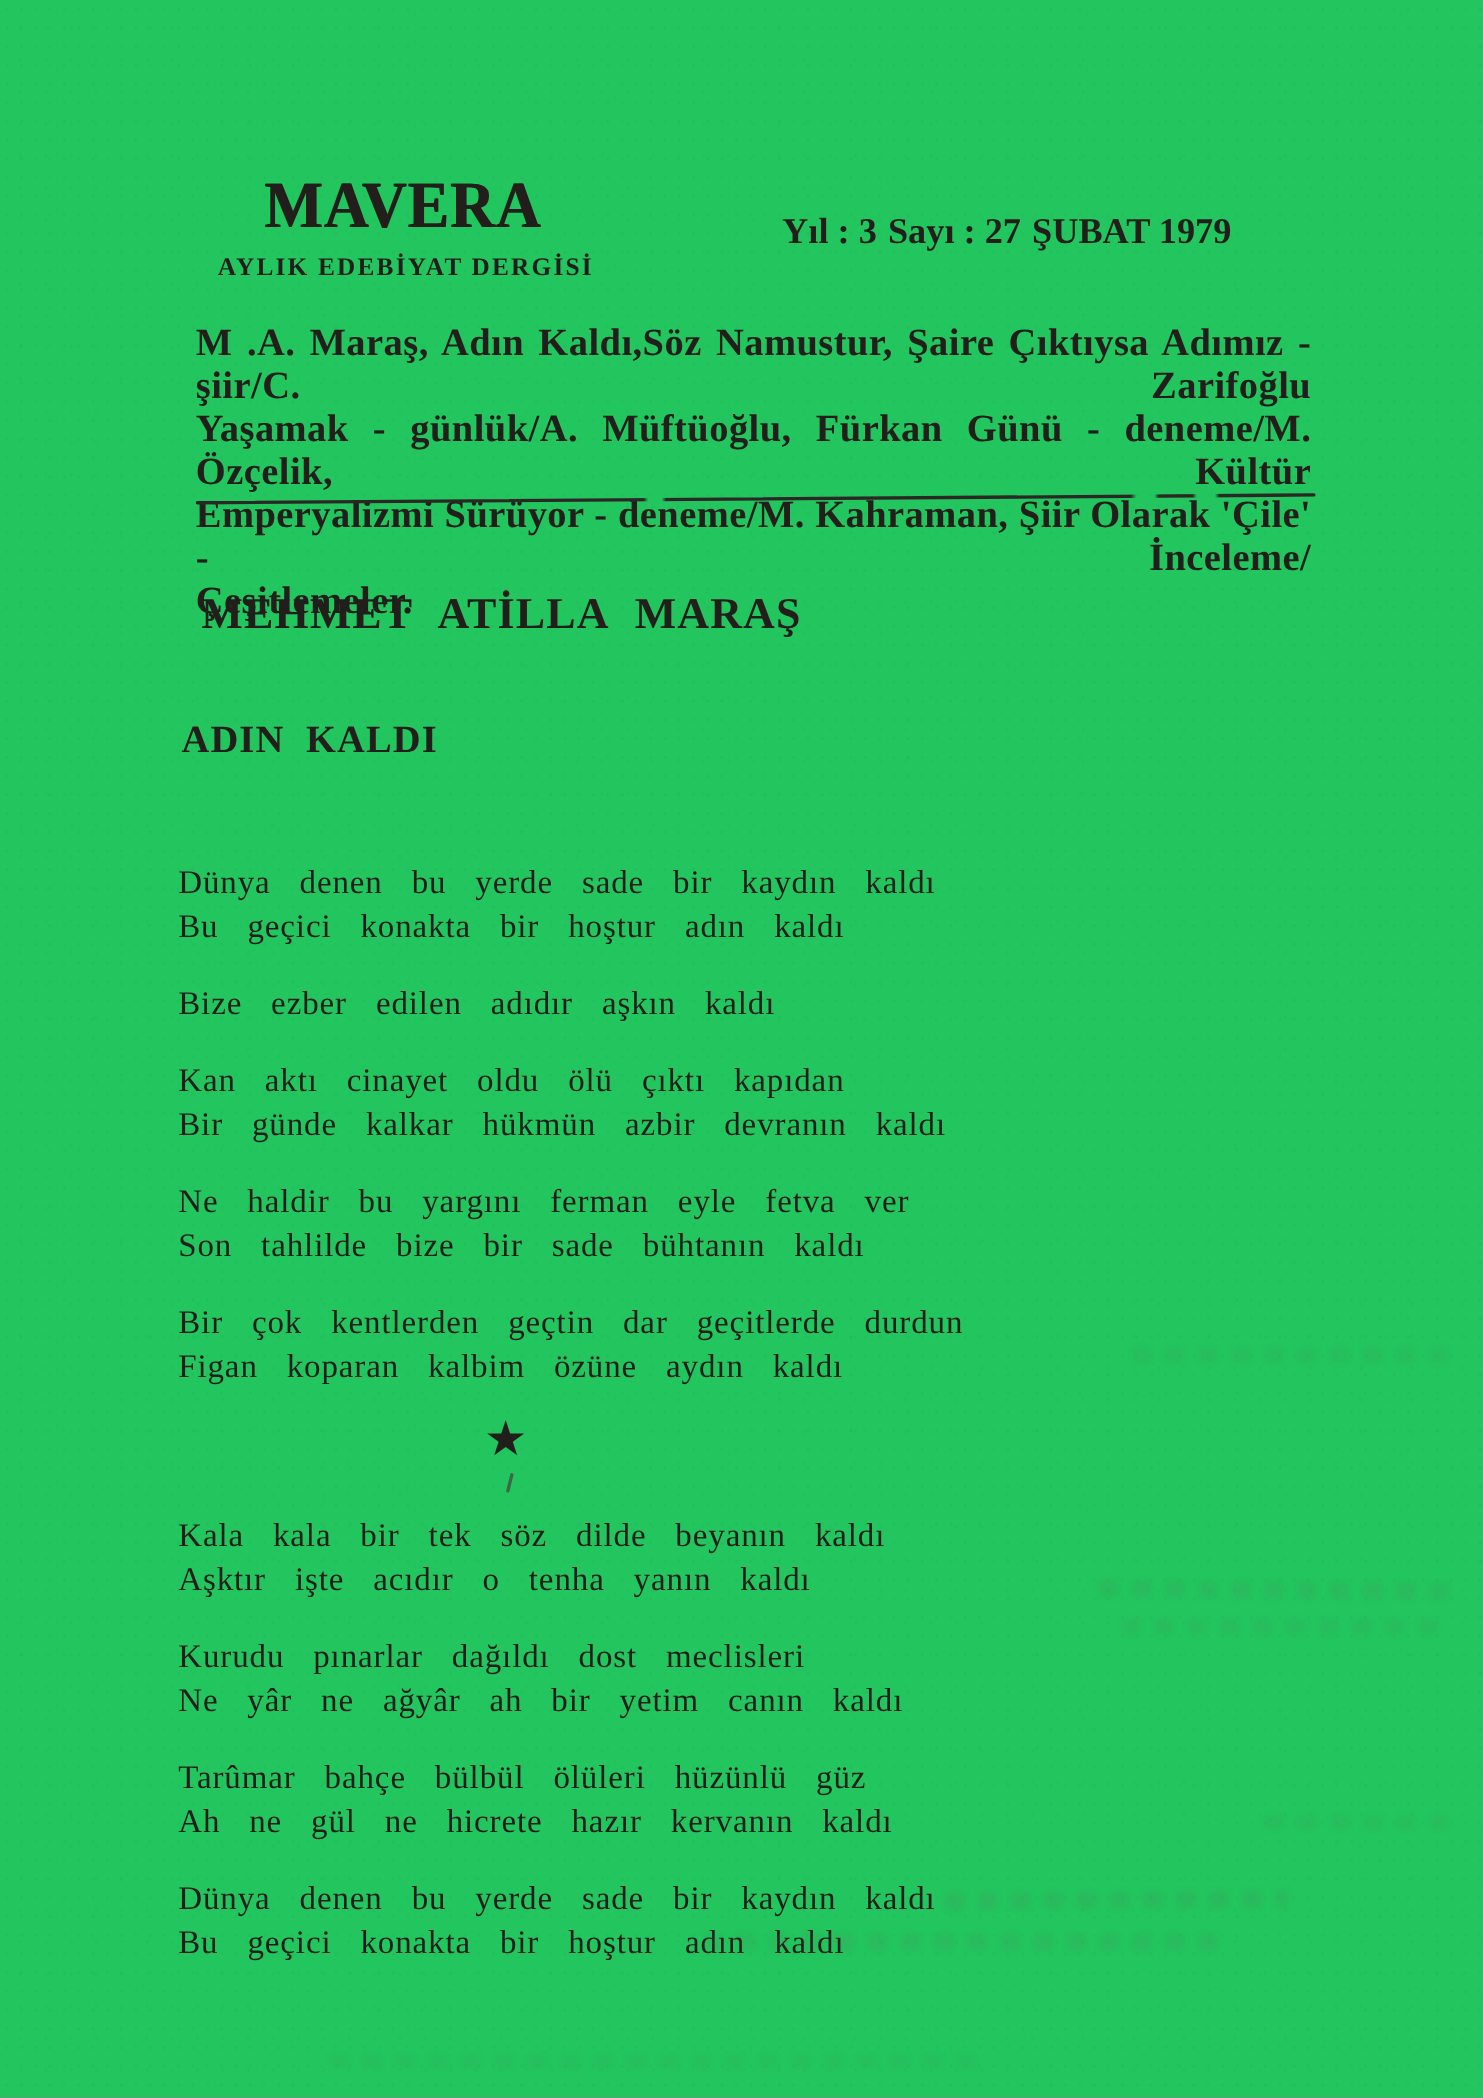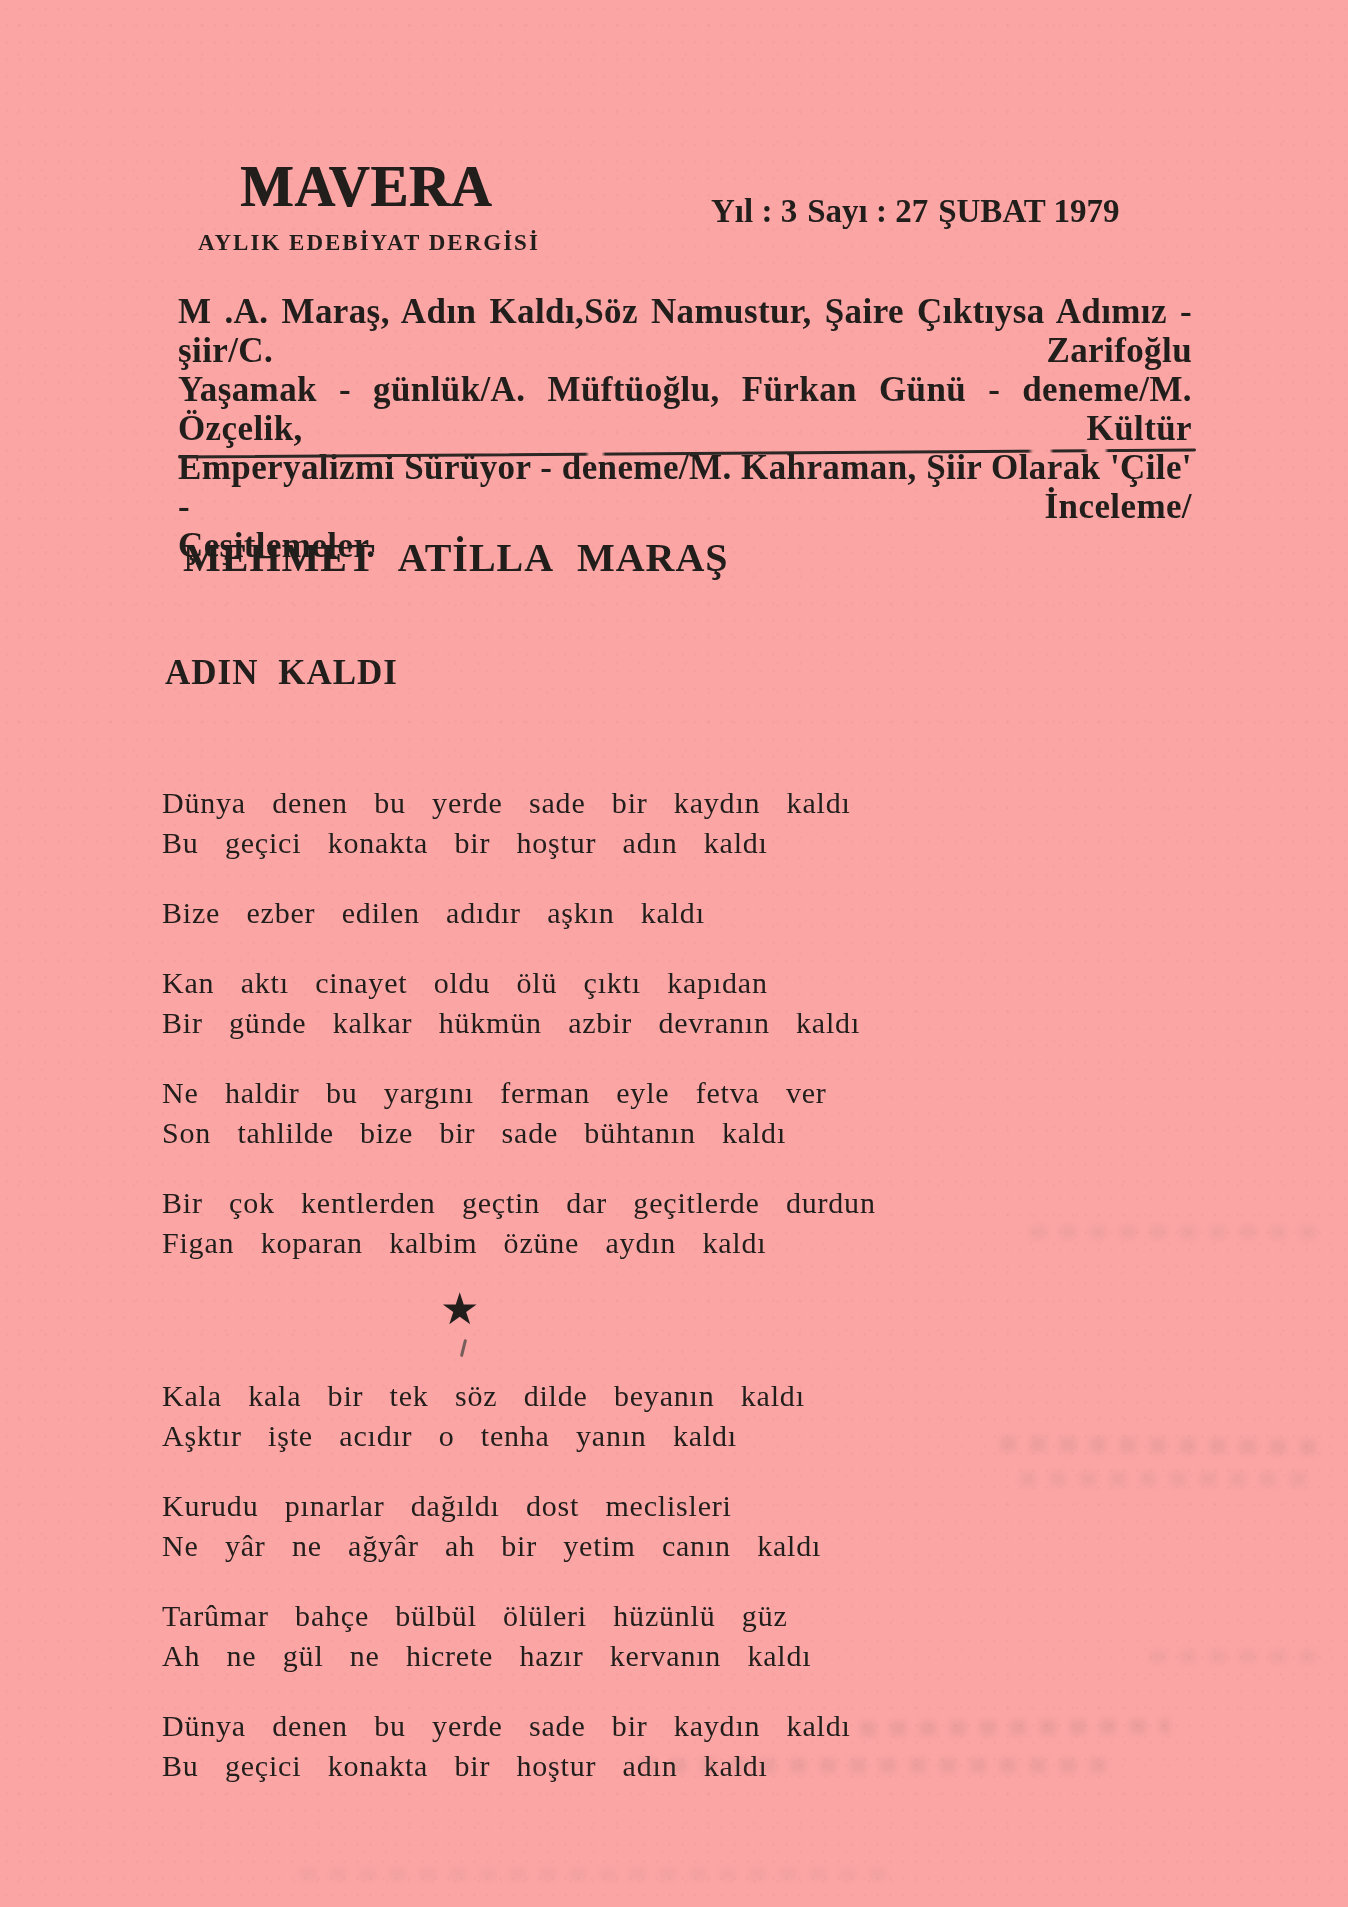--- a/index.html
+++ b/index.html
@@ -1,20 +1,20 @@
 <!DOCTYPE html>
 <html><head>
 <meta charset="utf-8">
 <style>
   html,body{margin:0;padding:0;background:#888;}
   .page{
     position:relative;
     width:1348px;height:1907px;
     margin:0 auto;
-    background:#fca5a5;
+    background:#22c55e;
     color:#211e1b;
     font-family:"Liberation Serif","DejaVu Serif",serif;
     overflow:hidden;
   }
   
   .grain{
     position:absolute;inset:0;pointer-events:none;
     background-image:
       radial-gradient(rgba(60,55,50,.07) 1px, transparent 1.4px),
       radial-gradient(rgba(60,55,50,.05) 1px, transparent 1.6px);

